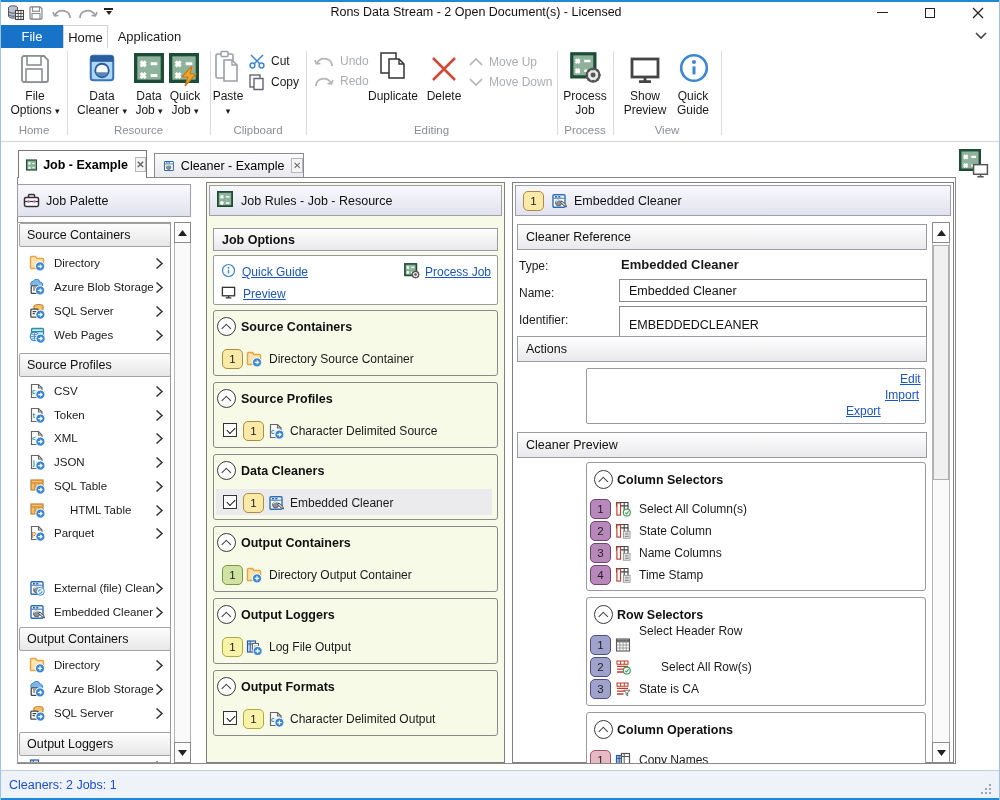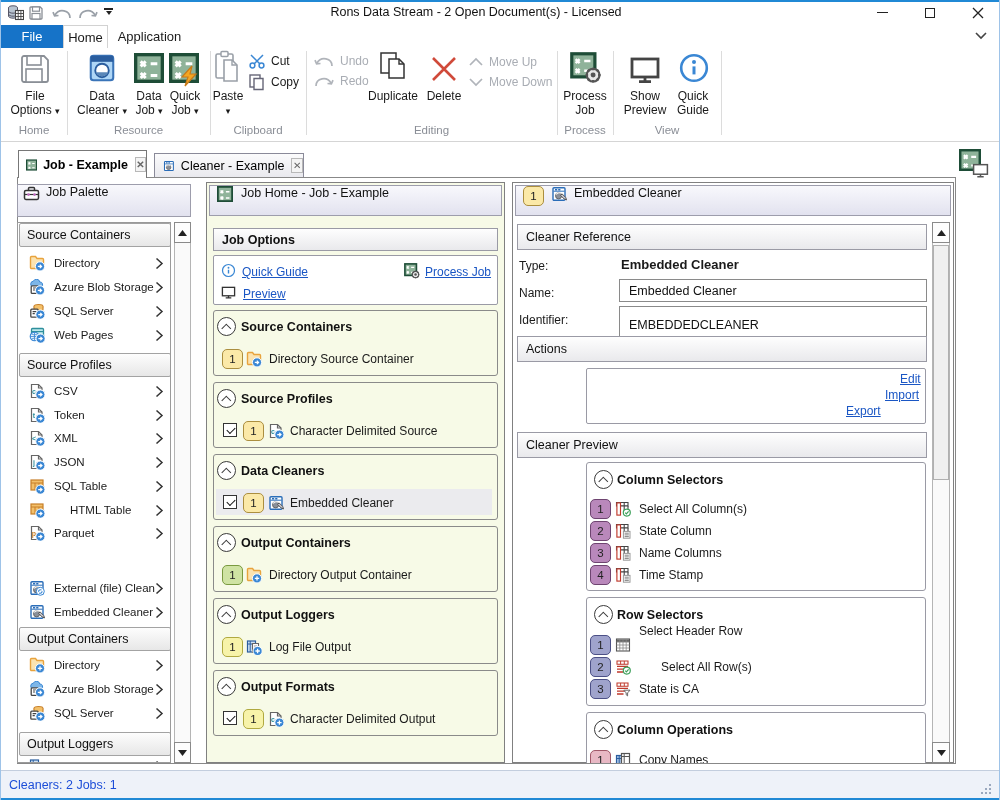--- a/index.html
+++ b/index.html
@@ -12,21 +12,21 @@
 .rtab{top:25px;height:23px;font-size:13px;color:#1a1a1a;display:flex;align-items:center;justify-content:center}
 .rtab.sel{background:#fff;border:1px solid #d2d2d2;border-bottom:none}
 .ribbon{left:0;top:48px;width:1000px;height:94px;background:#fff;border-bottom:1px solid #d5d5d5}
 .glabel{top:76px;font-size:11.5px;color:#8a8e96;text-align:center}
 .gsep{top:3px;height:84px;width:1px;background:#dcdcdc}
 .blabel{font-size:12px;color:#1a1a1a;text-align:center;line-height:14px}
 .srow{font-size:12px;color:#1a1a1a;display:flex;align-items:center;gap:5px}
 .dis{color:#a9adb4}
 .dtab{display:flex;align-items:center;font-size:12.5px;white-space:nowrap}
 .closex{width:15px;height:15px;border:1px solid #b8b8b8;background:#f4f4f4;color:#666;font-size:10px;line-height:13px;text-align:center;margin-left:7px}
-.panelhdr{background:linear-gradient(#f8f8fc,#e2e2ef);border:1px solid #9d9dac;display:flex;align-items:flex-start;font-size:12.5px;color:#111}
+.panelhdr{background:linear-gradient(#f8f8fc,#e2e2ef);border:1px solid #9d9dac;display:flex;align-items:center;font-size:12.5px;color:#111}
 .lbar{background:linear-gradient(#fdfdfd,#e7e7e7);border:1px solid #a3a3a3;border-radius:2px;font-size:12.5px;color:#111;display:flex;align-items:center;padding-left:7px}
 .litem{display:flex;align-items:center;font-size:11.5px;color:#1a1a1a;white-space:nowrap}
 .gbar{background:linear-gradient(#fefefe,#e9e9ec);border:1px solid #9a9aa5;font-size:12.5px;color:#111;display:flex;align-items:center;padding-left:8px}
 .mbox{border:1px solid #8a8a8a;border-radius:3px;background:#f7fae7}
 .wbox{border:1px solid #9a9aa5;border-radius:2px;background:#fff}
 .seccirc{width:19px;height:19px;border-radius:50%;border:1.6px solid #3a3a3a;background:#fff}
 .seccirc:after{content:"";position:absolute;left:4.8px;top:6.6px;width:5.6px;height:5.6px;border-left:1.8px solid #3a3a3a;border-top:1.8px solid #3a3a3a;transform:rotate(45deg)}
 .sectitle{font-size:12.5px;font-weight:bold;color:#111}
 .nbadge{width:21px;height:20px;border-radius:5px;font-size:11.5px;display:flex;align-items:center;justify-content:center;color:#222}
 .cb{width:14px;height:14px;border:1.1px solid #333;background:#fff}
@@ -505,21 +505,21 @@
   </div>
 <div class="a" style="z-index:4;left:205px;top:182px;width:299px;height:581px;border:1px solid #808080;background:#f7fae7"></div>
 <div class="a panelhdr" style="z-index:5;left:208px;top:185px;width:293px;height:31px">
     <span style="margin-left:7px"><svg width="16" height="16" viewBox="0 0 16 16">
         <g transform="scale(0.8888888888888888)">
           <rect x="1" y="1" width="16" height="16" fill="#8fb39a" stroke="#1e4d37" stroke-width="2"></rect>
           <path d="M4 5 l3 3 m0 -3 l-3 3 M4 12 l3 3 m0 -3 l-3 3" stroke="#fff" stroke-width="1.8"></path>
           <path d="M10 6.5 h4 M10 13.5 h4" stroke="#fff" stroke-width="1.8"></path>
         </g>
       </svg></span>
-    <span style="margin-left:8px">Job Home - Job - Example</span>
+    <span style="margin-left:8px">Job Rules - Job - Resource</span>
   </div>
 <div class="a gbar" style="z-index:5;left:212px;top:228px;width:285px;height:23px;font-weight:bold">Job Options</div>
 <div class="a wbox" style="z-index:5;left:212px;top:255px;width:285px;height:50px"></div>
 <div class="a" style="z-index:6;left:220px;top:263px"><svg width="15" height="15" viewBox="0 0 15 15">
       <g transform="scale(0.9375)">
         <circle cx="8" cy="8" r="6.4" fill="#fff" stroke="#3a87d4" stroke-width="1.3"></circle>
         <circle cx="8" cy="5" r="1" fill="#3a87d4"></circle>
         <path d="M8 7.2 v4" stroke="#3a87d4" stroke-width="1.5"></path>
       </g>
     </svg></div>

